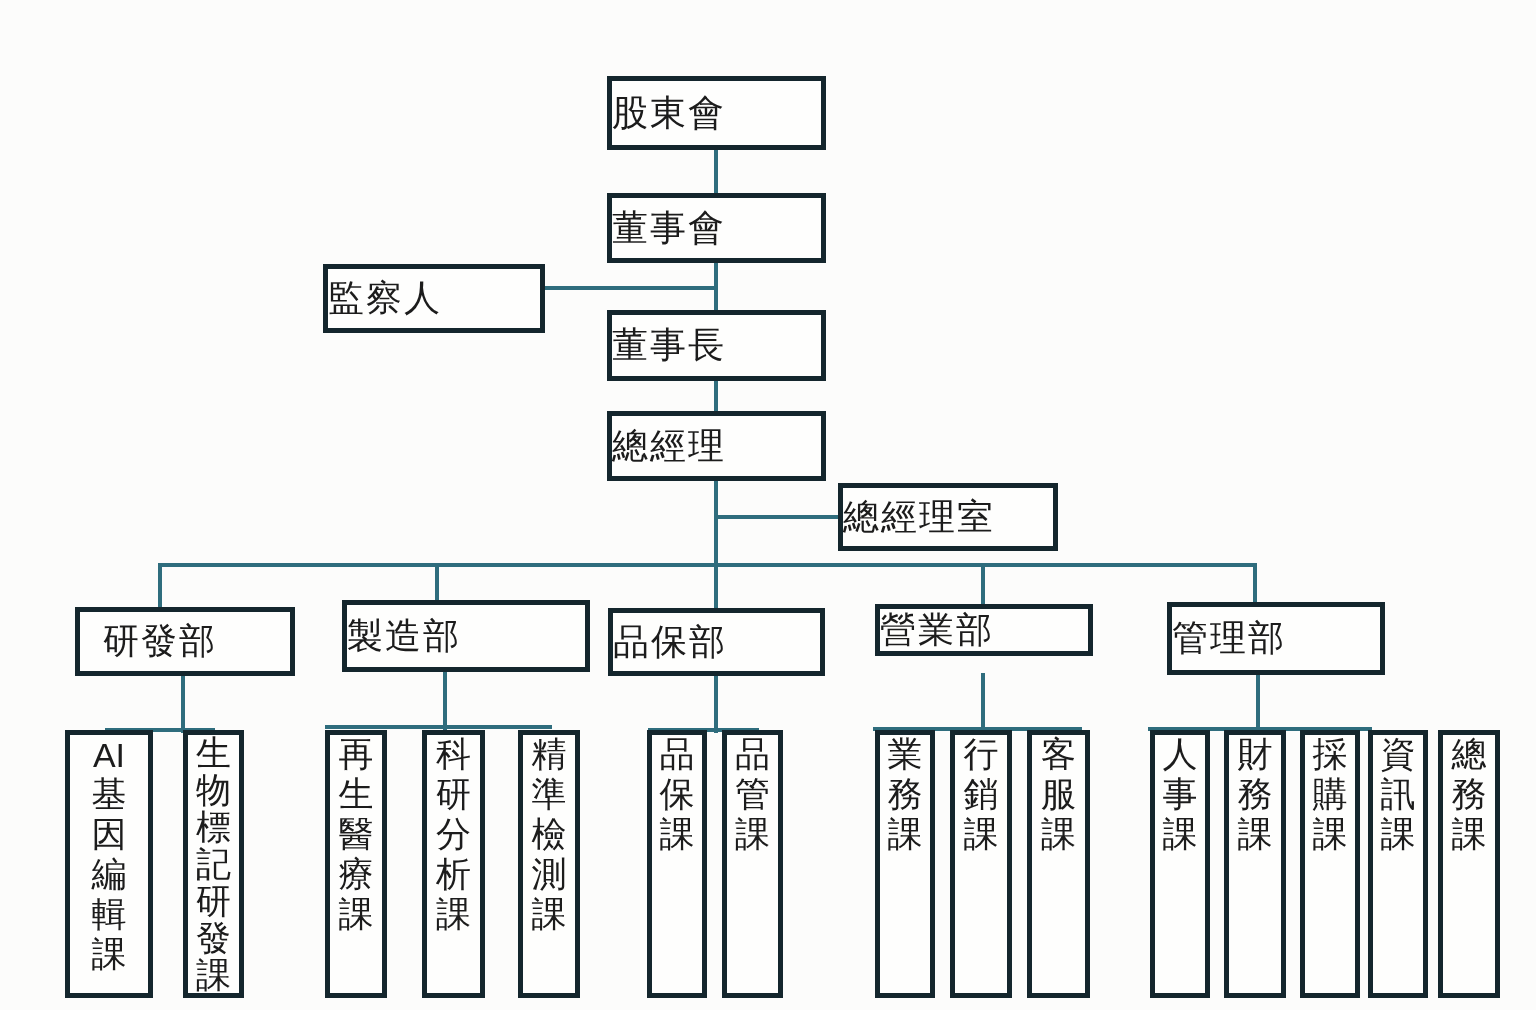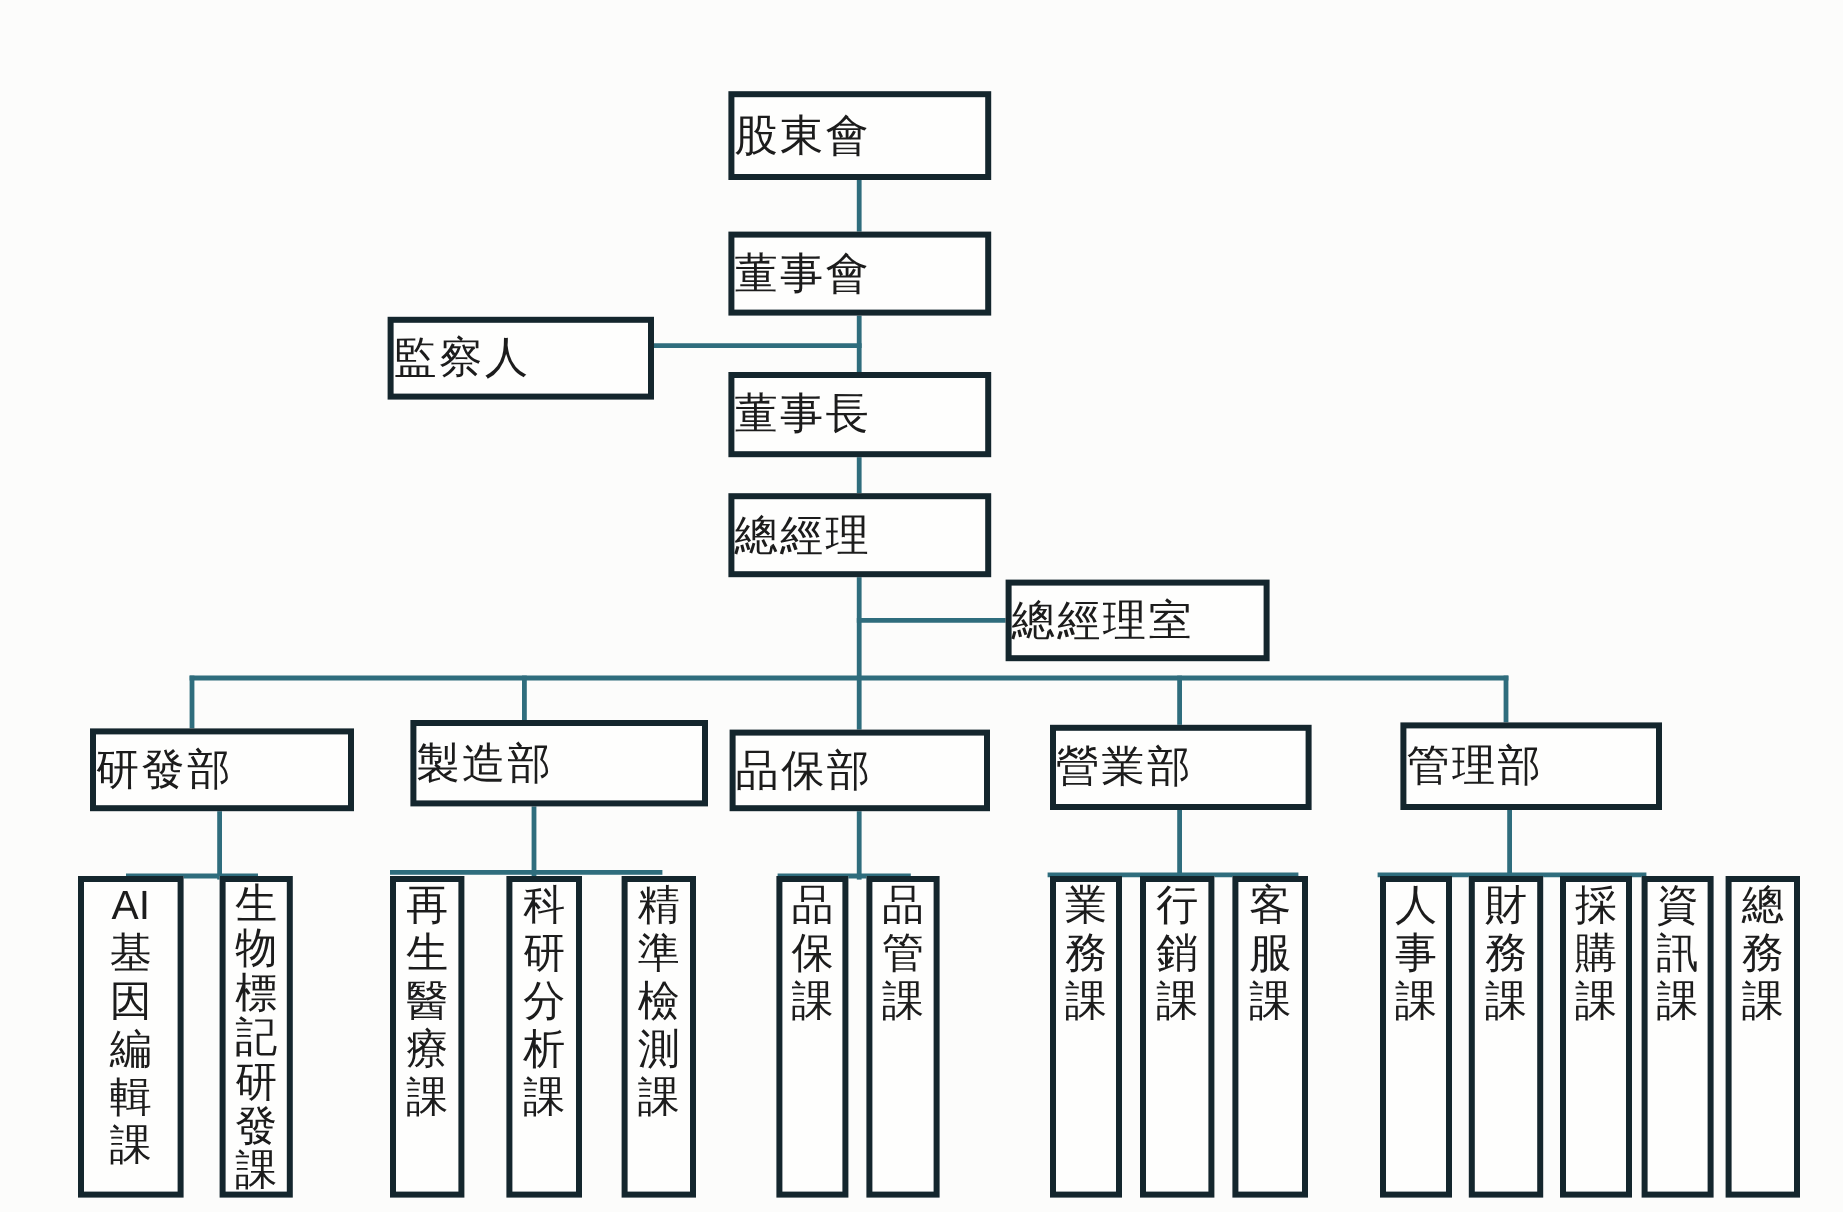--- a/index.html
+++ b/index.html
@@ -87,21 +87,21 @@
     <span class="hlabel">董事長</span>
   </div>
   <div class="box" style="left: 607px; top: 411px; width: 219px; height: 70px;">
     <span class="hlabel">總經理</span>
   </div>
   <div class="box" style="left: 838px; top: 483px; width: 220px; height: 68px;">
     <span class="hlabel">總經理室</span>
   </div>
 
   <div id="dept-layer">
-      <div class="box" style="left: 75px; top: 607px; width: 220px; height: 69px;">
+      <div class="box" style="left: 75px; top: 607px; width: 220px; height: 69px; padding-left: 23px;">
         <span class="hlabel">研發部</span>
       </div>
       <div class="box unit" style="left: 65px; top: 730px; width: 88px; height: 268px;">
         <span class="vseg latin" style="line-height: 40px;">AI</span>
         <span class="vseg" style="line-height: 40px;">基</span>
         <span class="vseg" style="line-height: 40px;">因</span>
         <span class="vseg" style="line-height: 40px;">編</span>
         <span class="vseg" style="line-height: 40px;">輯</span>
         <span class="vseg" style="line-height: 40px;">課</span>
       </div>
@@ -144,21 +144,21 @@
       <div class="box unit" style="left: 647px; top: 730px; width: 60px; height: 268px;">
         <span class="vseg" style="line-height: 40px;">品</span>
         <span class="vseg" style="line-height: 40px;">保</span>
         <span class="vseg" style="line-height: 40px;">課</span>
       </div>
       <div class="box unit" style="left: 722px; top: 730px; width: 61px; height: 268px;">
         <span class="vseg" style="line-height: 40px;">品</span>
         <span class="vseg" style="line-height: 40px;">管</span>
         <span class="vseg" style="line-height: 40px;">課</span>
       </div>
-      <div class="box" style="left: 875px; top: 604px; width: 218px; height: 71px;">
+      <div class="box" style="left: 875px; top: 604px; width: 218px; height: 52px;">
         <span class="hlabel">營業部</span>
       </div>
       <div class="box unit" style="left: 875px; top: 730px; width: 60px; height: 268px;">
         <span class="vseg" style="line-height: 40px;">業</span>
         <span class="vseg" style="line-height: 40px;">務</span>
         <span class="vseg" style="line-height: 40px;">課</span>
       </div>
       <div class="box unit" style="left: 950px; top: 730px; width: 62px; height: 268px;">
         <span class="vseg" style="line-height: 40px;">行</span>
         <span class="vseg" style="line-height: 40px;">銷</span>

